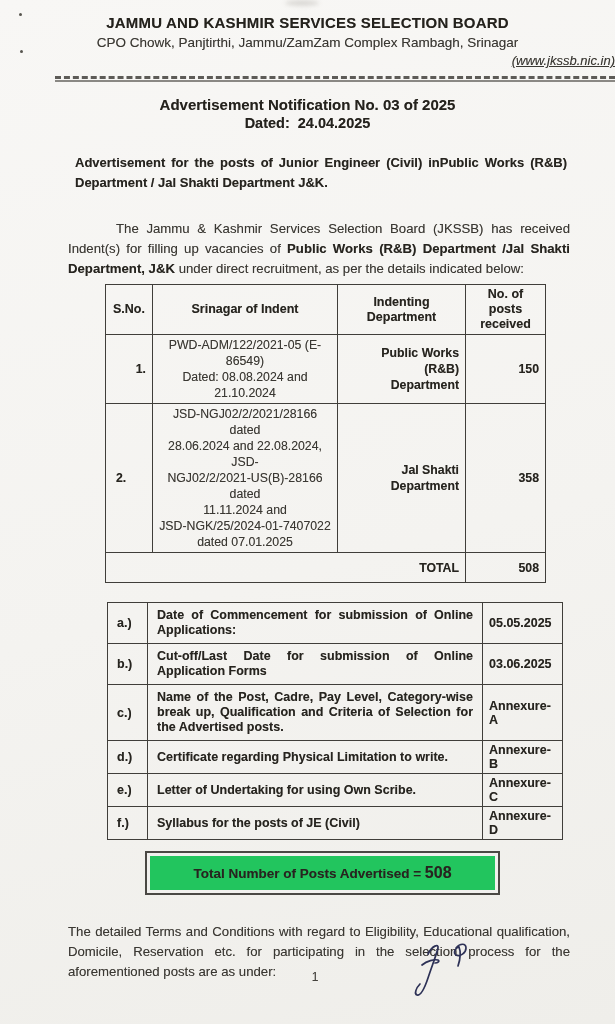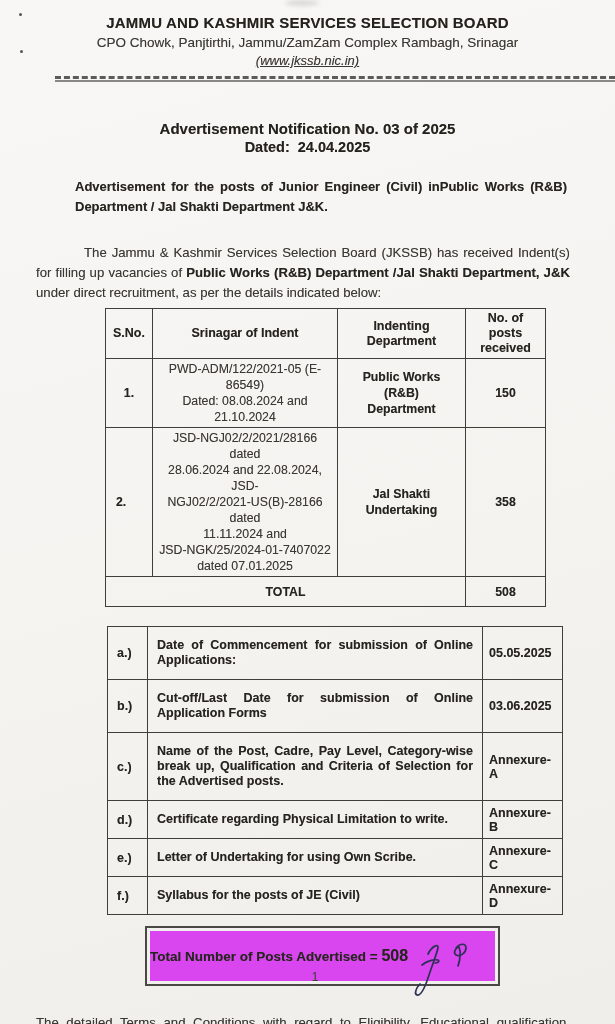--- a/index.html
+++ b/index.html
@@ -13,60 +13,60 @@
     color:#36342f;
     box-sizing:border-box;
     padding-top:13px;
     overflow:hidden;
     text-shadow:0 0 0.4px rgba(70,64,58,.45);
   }
   .center { text-align:center; }
   .hdr-line1 { font-size:15px; font-weight:bold; color:#24221d; line-height:20px; letter-spacing:.2px; }
   .hdr-line2 { font-size:15px; font-weight:bold; color:#24221d; line-height:20px; letter-spacing:.2px; }
   .hdr-addr  { font-size:13.5px; line-height:19px; color:#3a3833; }
-  .hdr-site  { font-size:13px; font-style:italic; line-height:18px; color:#3a3833; }
+  .hdr-site  { font-size:13px; font-style:italic; line-height:18px; color:#3a3833;text-align:right; }
   .hdr-site span { text-decoration:underline; }
   .divider { margin:6px 0 0 55px; }
   .divider .dashes { border-top:3px dashed #5d5b57; height:0; }
   .divider .solid  { border-top:2px solid #8a8884; height:0; margin-top:1px; }
 
-  .title-block { margin-top:37px; }
+  .title-block { margin-top:13px; }
   .notice-title { font-size:15px; font-weight:bold; color:#24221d; line-height:19px; }
   .notice-dated { font-size:14.5px; font-weight:bold; color:#24221d; line-height:19px; white-space:pre; }
 
   .subject-row { display:flex; margin:20px 48px 0 75px; }
   .subject-label { flex:0 0 75px; font-size:13.5px; font-weight:bold; color:#26241f; }
   .subject-text { flex:1; font-size:13px; font-weight:bold; color:#26241f; text-align:justify; line-height:20px; }
 
-  .para { margin:0 45px 0 36px; font-size:13.2px; line-height:20px; text-align:justify; color:#3a3833; }
+  .para { margin:0 45px 0 68px; font-size:13.2px; line-height:20px; text-align:justify; color:#3a3833; }
   .para.indent { text-indent:48px; }
   .intro { margin-top:26px; }
   .intro .b { font-weight:bold; color:#26241f; }
   .accordingly { margin-top:10px; text-indent:80px; }
   .closing { margin-top:27px; }
 
   table { border-collapse:collapse; table-layout:fixed; }
   td, th { border:1.5px solid #403e3a; vertical-align:middle; padding:2px 6px; box-sizing:border-box; }
   .t1 { margin:5px 0 0 105px; width:440px; font-size:12.3px; }
   .t1 th { font-weight:bold; color:#26241f; font-size:12.5px; text-align:center; white-space:pre-line; line-height:15px; }
   .t1 .c-center { text-align:center; }
   .t1 .reg { font-weight:normal; color:#3a3833; white-space:pre-line; line-height:16px; text-align:center; }
-  .t1 .b { font-weight:bold; color:#26241f; white-space:pre-line; line-height:16px; text-align:center; }
+  .t1 .b { font-weight:bold; color:#26241f; white-space:pre-line; line-height:16px; text-align:right; }
   .t2 { margin:19px 0 0 107px; width:455px; font-size:12.5px; }
   .t2 .key { font-weight:bold; color:#26241f; text-align:left; padding-left:9px; }
-  .t2 .desc { font-weight:bold; color:#26241f; text-align:justify; line-height:15px; padding:11px 9px; }
+  .t2 .desc { font-weight:bold; color:#26241f; text-align:justify; line-height:15px; padding:5px 9px; }
   .t2 .val { font-weight:bold; color:#26241f; }
 
   .total-box {
     margin:11px 0 0 145px; width:355px;
     border:2px solid #4a4844; padding:3px; box-sizing:border-box;
     background:#f1f0ee;
   }
   .total-box-inner {
-    background:#d946ef; padding:16px 0;
+    background:#22c55e; text-align:center; padding:8px 0;
     font-size:13.5px; font-weight:bold; color:#26241f;
   }
   .total-box-inner .big { font-size:16px; }
 
   .page-number { position:absolute; left:300px; top:970px; width:30px; text-align:center; font-size:12px; color:#44423d; }
   .signature { position:absolute; left:408px; top:938px; }
   .dot { position:absolute; width:3px; height:3px; border-radius:50%; background:#57554f; }
   .dot1 { left:19px; top:13px; }
   .dot2 { left:20px; top:50px; }
   .smudge { position:absolute; left:285px; top:0; width:34px; height:6px; background:#b8b5b0; opacity:.45; filter:blur(2px); border-radius:50%; }
@@ -124,21 +124,21 @@
       <td class="b">150</td>
     </tr>
     <tr style="height:110px">
       <td class="b" style="text-align:left; padding-left:10px;">2.</td>
       <td class="reg">JSD-NGJ02/2/2021/28166 dated
 28.06.2024 and 22.08.2024, JSD-
 NGJ02/2/2021-US(B)-28166 dated
 11.11.2024 and
 JSD-NGK/25/2024-01-7407022
 dated 07.01.2025</td>
-      <td class="b">Jal Shakti Undertaking</td>
+      <td class="b">Jal Shakti Department</td>
       <td class="b">358</td>
     </tr>
     <tr style="height:30px">
       <td class="b" colspan="3">TOTAL</td>
       <td class="b">508</td>
     </tr>
   </tbody>
     </table>
 
 

